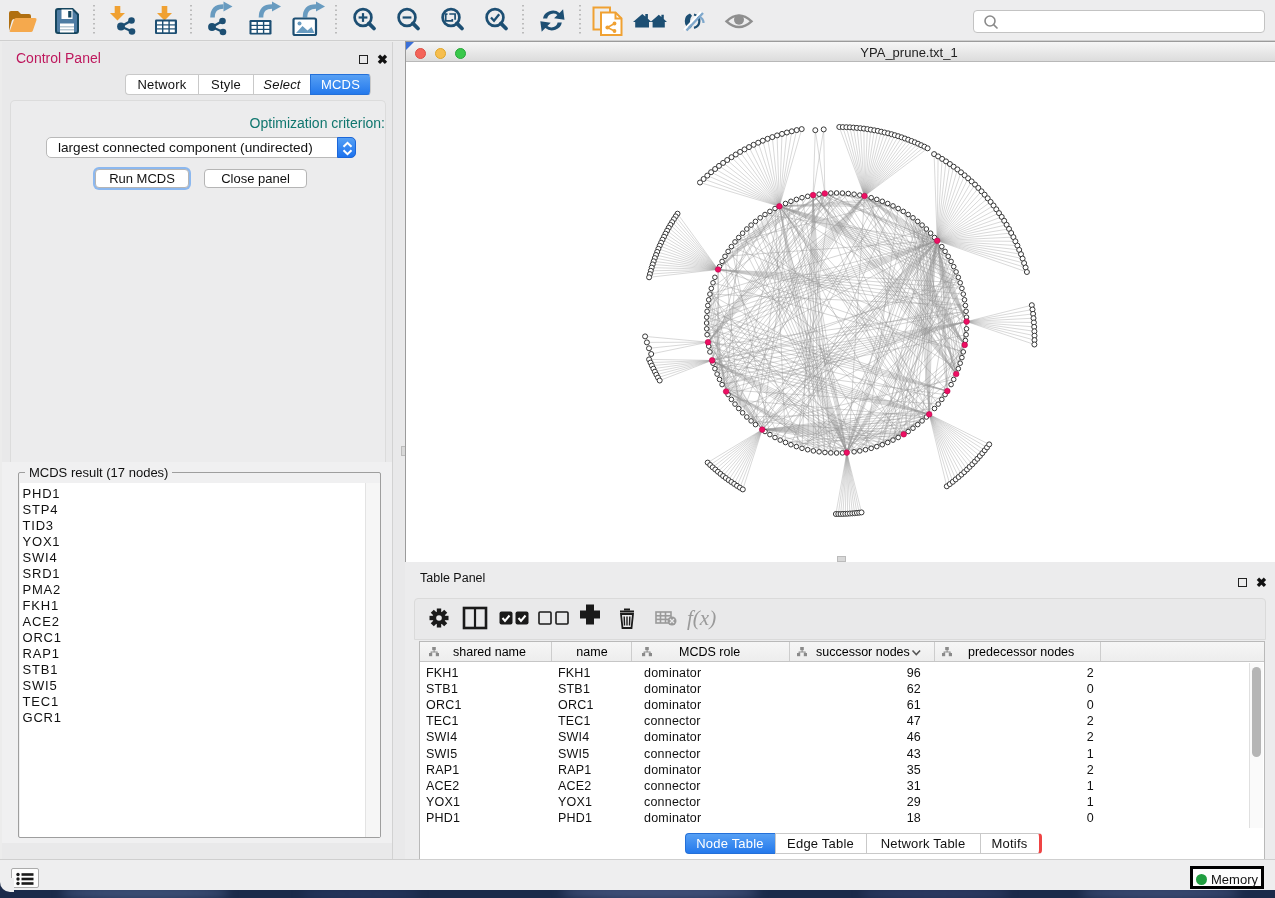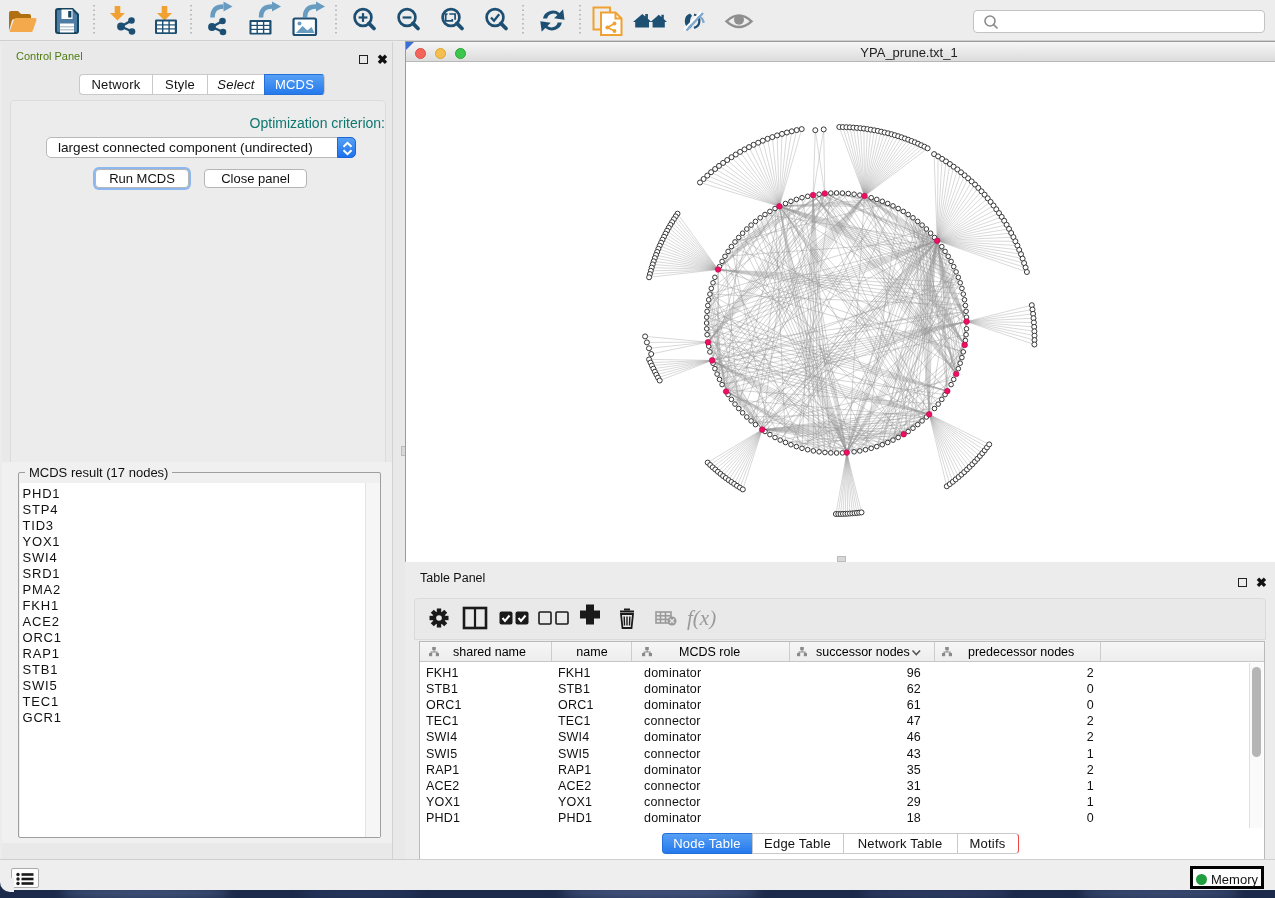--- a/index.html
+++ b/index.html
@@ -4,27 +4,27 @@
 <style>
 * { margin:0; padding:0; box-sizing:border-box; }
 html,body { width:1275px; height:898px; overflow:hidden; }
 body { font-family:"Liberation Sans",sans-serif; background:#16243e; position:relative; -webkit-font-smoothing:antialiased; }
 #app { position:absolute; left:0; top:0; width:1275px; height:891px; background:#ececec; }
 
 #toolbar { position:absolute; left:0; top:0; width:1275px; height:41px; background:#ededee; border-bottom:1px solid #cfcfcf; }
 #search { position:absolute; left:973px; top:10px; width:292px; height:23px; background:#fff; border:1px solid #c3c3c3; border-radius:4px; }
 
 #cpanel { position:absolute; left:2px; top:42px; width:390px; height:817px; background:#e9e9ea; }
-#cp-title { position:absolute; left:14px; top:8px; font-size:11px; color:#4d7c0f; }
+#cp-title { position:absolute; left:14px; top:8px; font-size:14px; color:#be185d; }
 .winbtns { position:absolute; top:8px; height:12px; }
 .fbtn { display:inline-block; width:9px; height:9px; border:1.5px solid #222; margin-right:9px; }
 .xbtn { font-size:13px; font-weight:bold; color:#111; line-height:11px; }
 #tabs { position:absolute; left:77px; top:32px; height:21px; display:flex; font-size:13px; }
 .tab { background:#fff; border:1px solid #c9c9c9; border-right:none; padding:2px 0 0; height:21px; color:#111; text-align:center; letter-spacing:0.2px; }
-.tab:first-child { border-radius:4px 0 0 4px; }
+.tab:first-child { border-radius:4px 0 0 4px;margin-left:46px; }
 .tab:last-child { border-radius:0 4px 4px 0; border-right:1px solid #c9c9c9; }
 .tabsel { background:linear-gradient(#57a0f4, #2479ec); color:#fff; border-color:#2470d8; }
 #tabpane { position:absolute; left:8px; top:58px; width:376px; height:362px; background:#ececed; border:1px solid #dcdcdc; border-radius:5px 5px 0 0; border-bottom:none; }
 #optlabel { position:absolute; left:0; top:14px; width:100%; text-align:right; font-size:14px; color:#0f766e; }
 #combo { position:absolute; left:35px; top:36px; width:310px; height:21px; background:#fff; border:1px solid #b9b9b9; border-radius:5px; font-size:13.6px; color:#111; line-height:20px; padding-left:11px; white-space:nowrap; }
 #combo .stepper { position:absolute; right:-1px; top:-1px; width:19px; height:21px; border-radius:0 5px 5px 0; background:linear-gradient(#55a0f5, #1c72ee); border:1px solid #1b66d9; }
 .btn { position:absolute; top:68px; height:19px; background:#fff; border:1px solid #b5b5b5; border-radius:4px; font-size:13px; color:#111; text-align:center; line-height:17px; }
 #runbtn { left:84px; width:94px; box-shadow:0 0 0 2px #8cb8ef; }
 #closebtn { left:193px; width:103px; }
 
@@ -1281,21 +1281,21 @@
         </div>
       </div>
     <div id="tsb">
         <div class="thumb"></div>
       </div>
   </div>
   <div id="ttabs"><span class="grp">
     <span class="tab tabsel" style="border-radius:4px 0 0 4px;width:90px;">Node Table</span>
     <span class="tab" style="width:91px;">Edge Table</span>
     <span class="tab" style="width:114px;">Network Table</span>
-    <span class="tab" style="border-radius:0 4px 4px 0;border-right:1px solid #ef4444;width:62px;">Motifs</span>
+    <span class="tab" style="border-radius:0 4px 4px 0;border-right:3px solid #ef4444;width:62px;">Motifs</span>
   </span></div>
 </div>
 <div id="status">
   <div id="listbtn"><svg width="18" height="14" style="margin-top:3px;">
         <g fill="#1a1a1a">
           <circle cx="2" cy="2.5" r="1.7"></circle>
           <circle cx="2" cy="7" r="1.7"></circle>
           <circle cx="2" cy="11.5" r="1.7"></circle>
           <rect x="5.5" y="1.2" width="12" height="2.6"></rect>
           <rect x="5.5" y="5.7" width="12" height="2.6"></rect>

